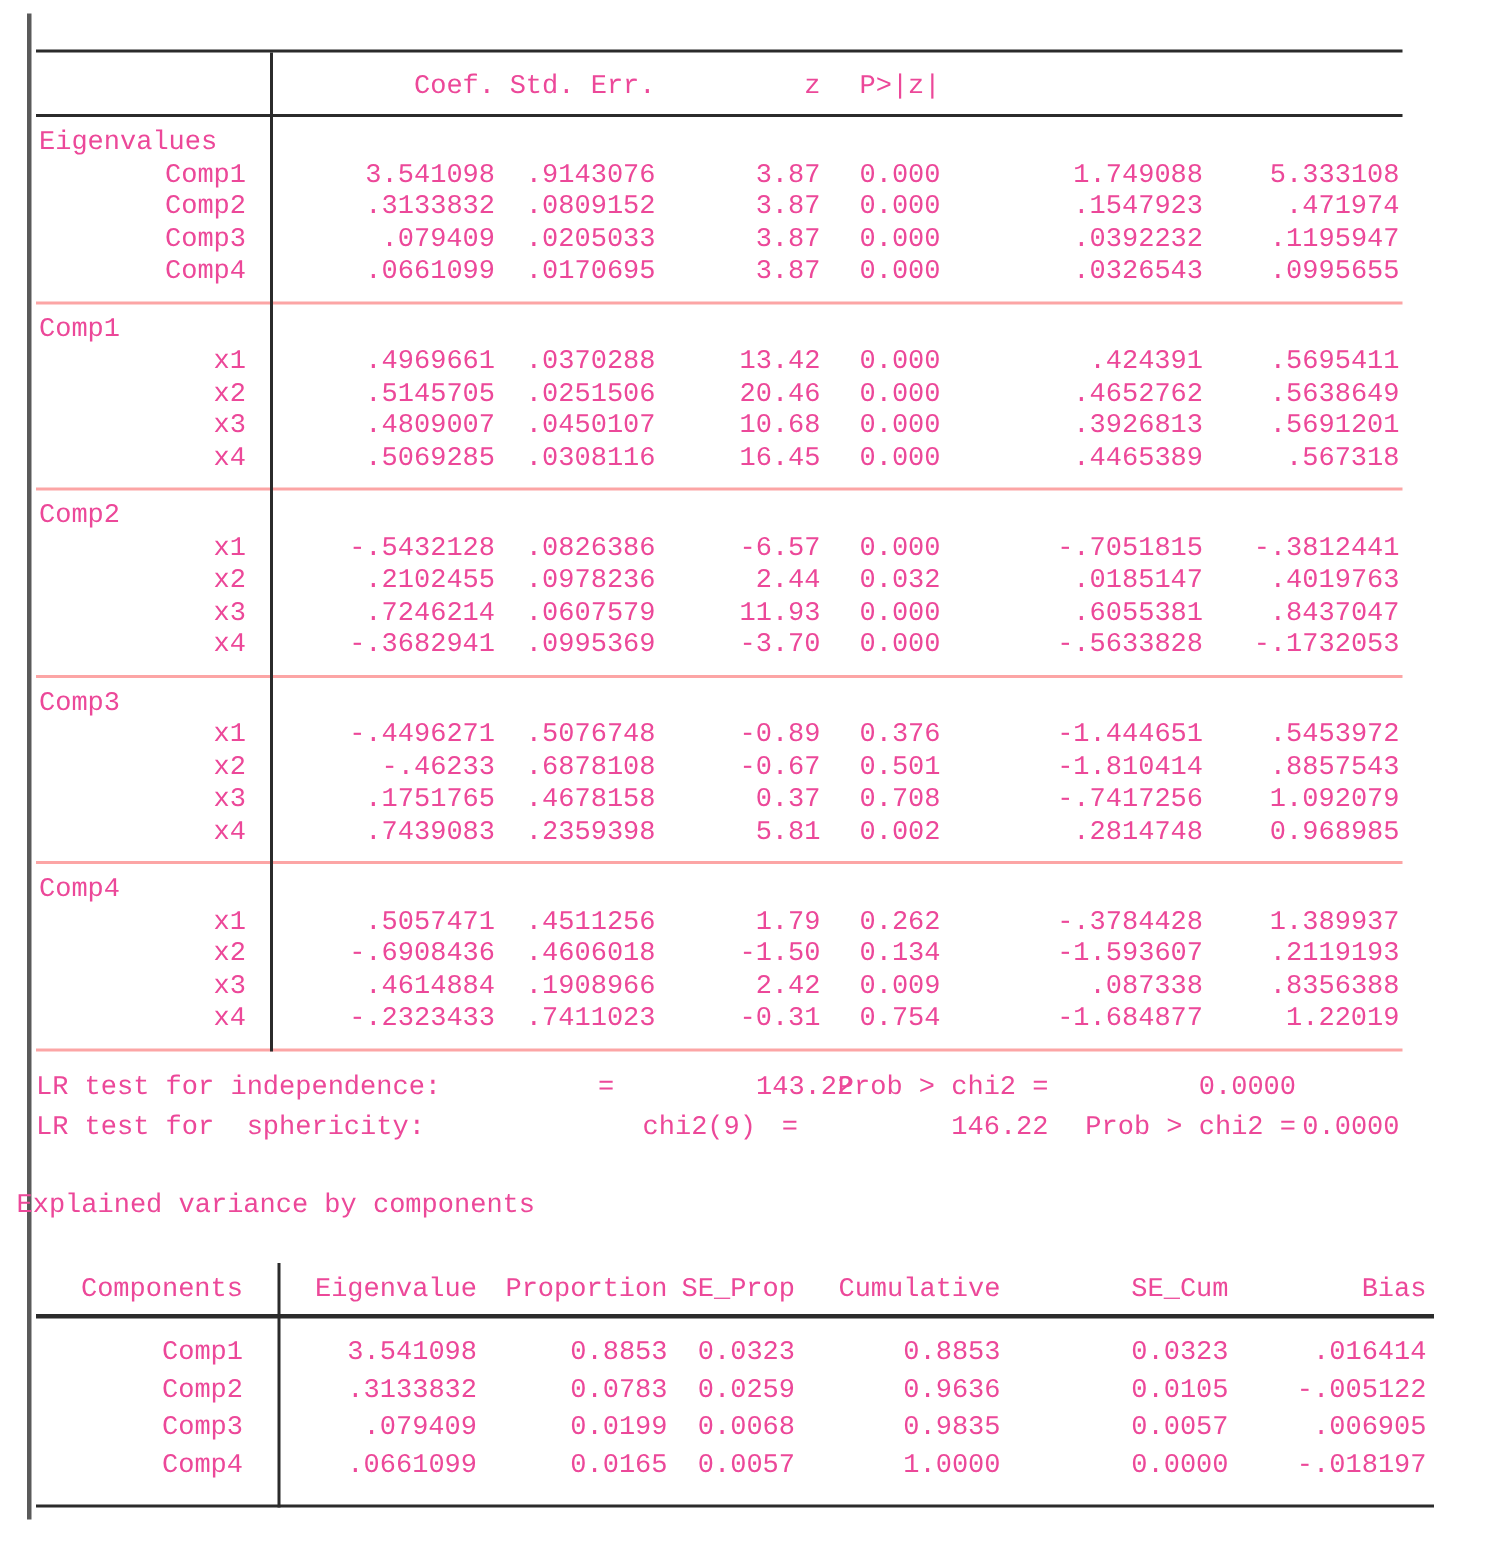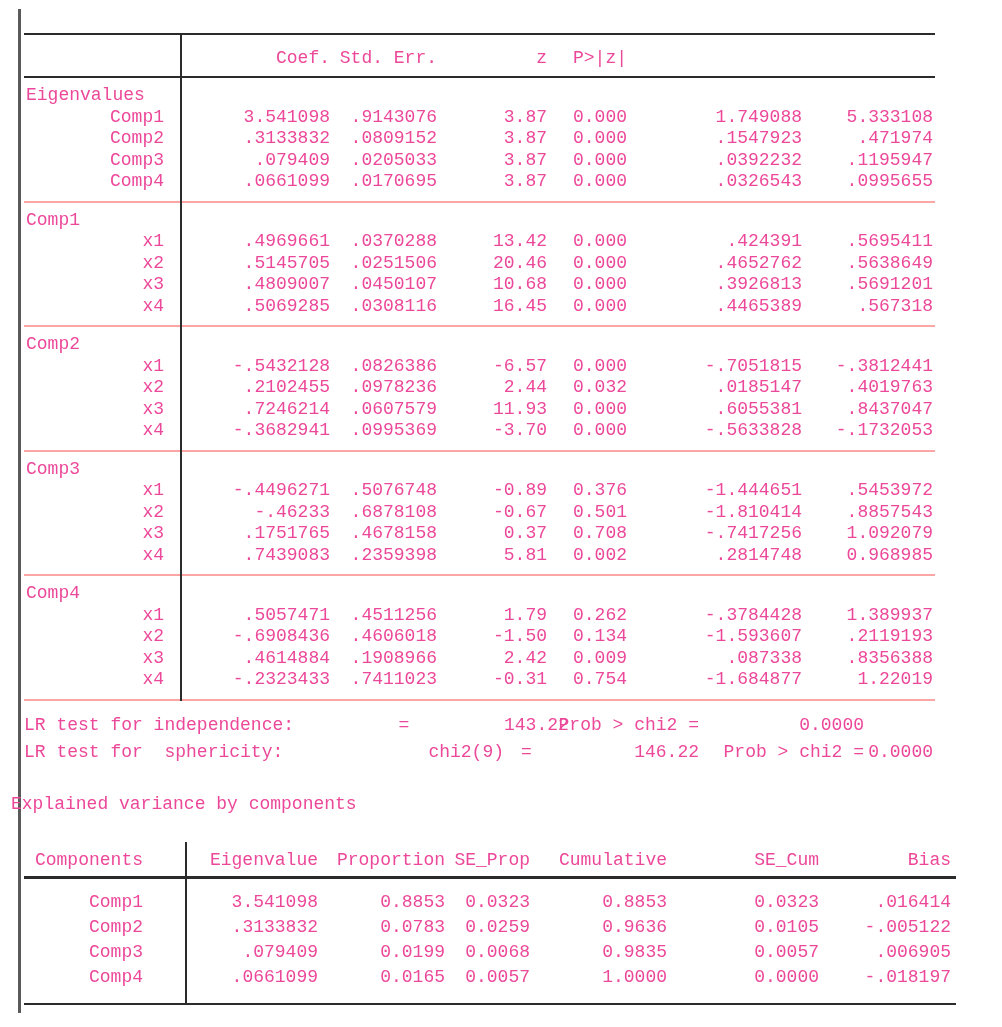--- a/index.html
+++ b/index.html
@@ -42,21 +42,21 @@
   .bvdiv  { position:absolute; left:161px; top:2px; bottom:0; width:2px; background:#2b2b2b; }
   .bhead {
     display:grid; grid-template-columns:161px 133px 127px 85px 137px 152px 132px;
     height:39px; align-items:center; padding-top:4px; border-bottom:3px solid #2b2b2b;
   }
   .bbody { padding:11px 0 13px 0; border-bottom:2px solid #2b2b2b; }
   .brow {
     display:grid; grid-template-columns:161px 133px 127px 85px 137px 152px 132px;
     height:25px; line-height:25px;
   }
-  .bhead .lbl, .brow .lbl { padding-right:42px; }
+  .bhead .lbl, .brow .lbl { padding-right:23px; }
 </style>
 </head>
 <body>
 
 <div class="canvas">
   <div class="left-border"></div>
 
   <div class="mtable">
     <div class="vdiv"></div>
 

